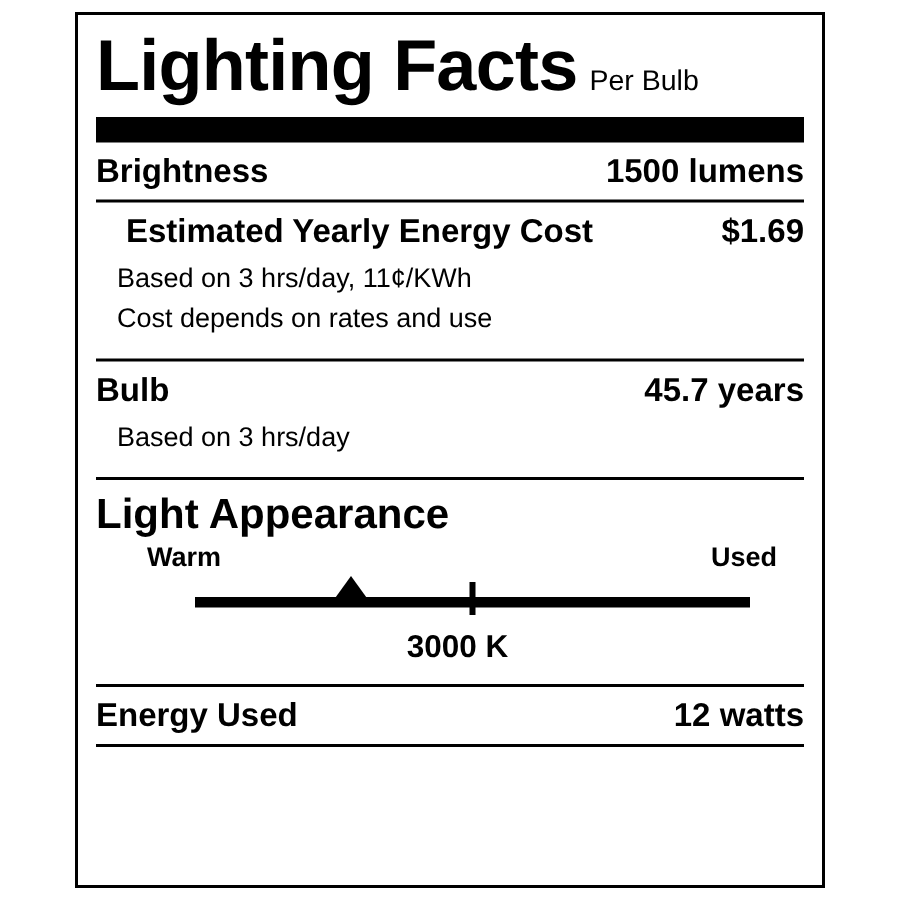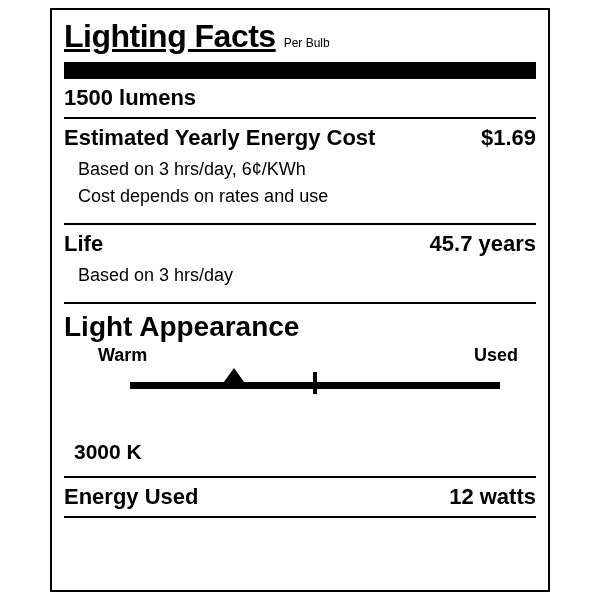--- a/index.html
+++ b/index.html
@@ -29,28 +29,27 @@
   }
 
   
   .title-row {
     display: flex;
     align-items: baseline;
     padding-top: 10px;
     padding-bottom: 4px;
   }
   .title-main {
-    font-size: 32px;
+    font-size: 48px;
     font-weight: bold;
     letter-spacing: -0.5px;
     line-height: 1.05;
-    text-decoration: underline;
   }
   .title-sub {
-    font-size: 12px;
+    font-size: 19px;
     font-weight: normal;
     margin-left: 8px;
     line-height: 1.05;
   }
 
   
   .thick-bar {
     height: 17px;
     background: #000000;
     margin-top: 4px;
@@ -81,21 +80,21 @@
   }
   .sub-line {
     font-size: 18px;
     font-weight: normal;
     padding: 2px 0 4px 14px;
   }
   .sub-line.last {
     padding-bottom: 16px;
   }
 
-  .energy-cost-row .row-label { margin-right: 8px; }
+  .energy-cost-row .row-label { margin-right: 8px; margin-left: 20px; }
 
   
   .appearance-head {
     font-size: 28px;
     font-weight: bold;
     padding: 7px 0 2px 0;
   }
   .scale-block {
     padding: 0 0 6px 0;
   }
@@ -133,61 +132,61 @@
     top: 0px;
     left: 28%;
     width: 0;
     height: 0;
     border-left: 13px solid transparent;
     border-right: 13px solid transparent;
     border-bottom: 18px solid #000000;
     transform: translateX(-13px);
   }
   .kelvin {
-    text-align: left;
+    text-align: center;
     font-size: 21px;
     font-weight: bold;
     padding: 2px 0 6px 0;
     margin-left: 10px;
-    margin-top: 36px;
   }
 
   .bottom-blank {
     height: 60px;
   }
 </style>
 </head>
 <body>
 
 <div class="label-panel">
 
   <div class="title-row">
     <span class="title-main">Lighting Facts</span>
     <span class="title-sub">Per Bulb</span>
   </div>
 
   <div class="thick-bar"></div>
 
   <div class="row">
+    <span class="row-label">Brightness</span>
     <span class="row-value">1500 lumens</span>
   </div>
 
   <div class="rule"></div>
 
   <div class="row energy-cost-row">
     <span class="row-label">Estimated Yearly Energy Cost</span>
     <span class="row-value">$1.69</span>
   </div>
-  <div class="sub-line">Based on 3 hrs/day, 6¢/KWh</div>
+  <div class="sub-line">Based on 3 hrs/day, 11¢/KWh</div>
   <div class="sub-line last">Cost depends on rates and use</div>
 
   <div class="rule"></div>
 
   <div class="row">
-    <span class="row-label">Life</span>
+    <span class="row-label">Bulb</span>
     <span class="row-value">45.7 years</span>
   </div>
   <div class="sub-line last">Based on 3 hrs/day</div>
 
   <div class="rule"></div>
 
   <div class="appearance-head">Light Appearance</div>
 
   <div class="scale-block">
     <div class="scale-ends">

